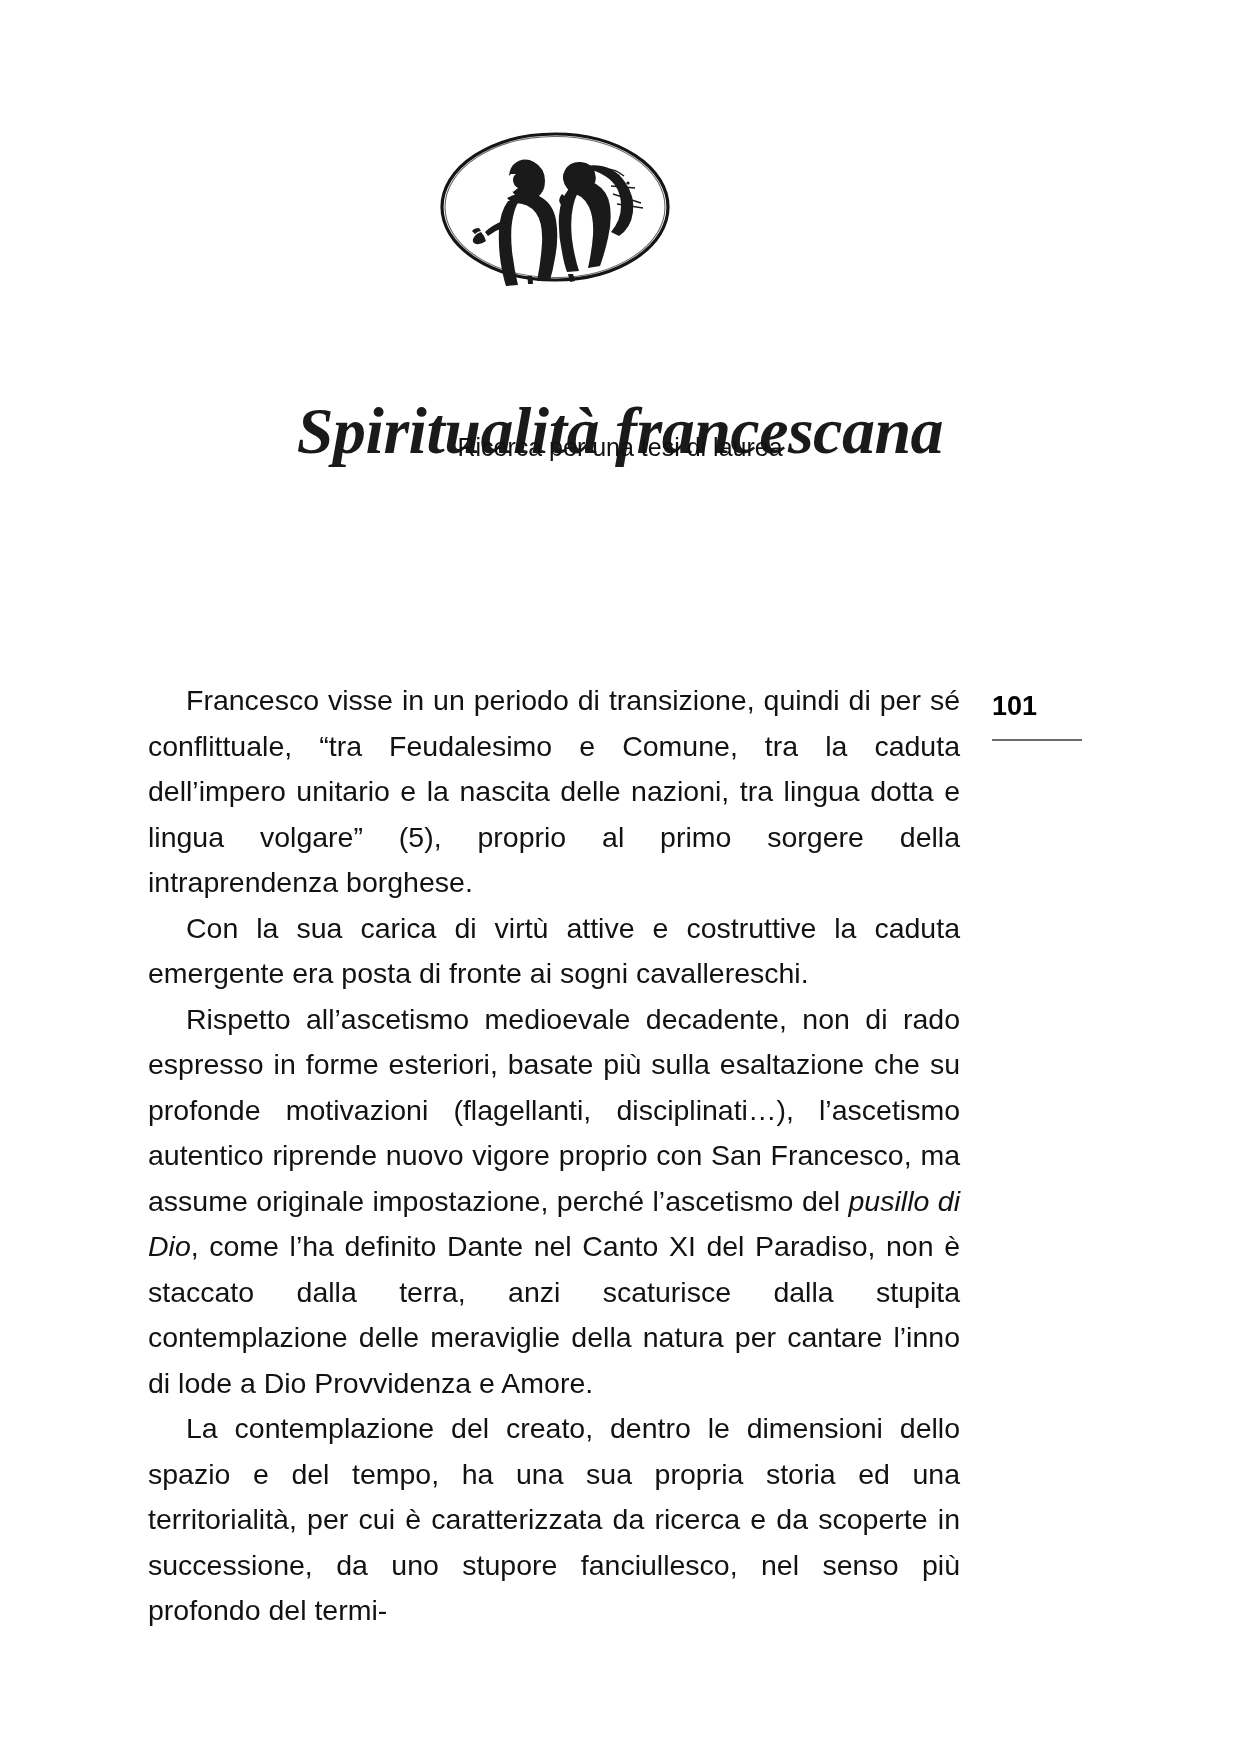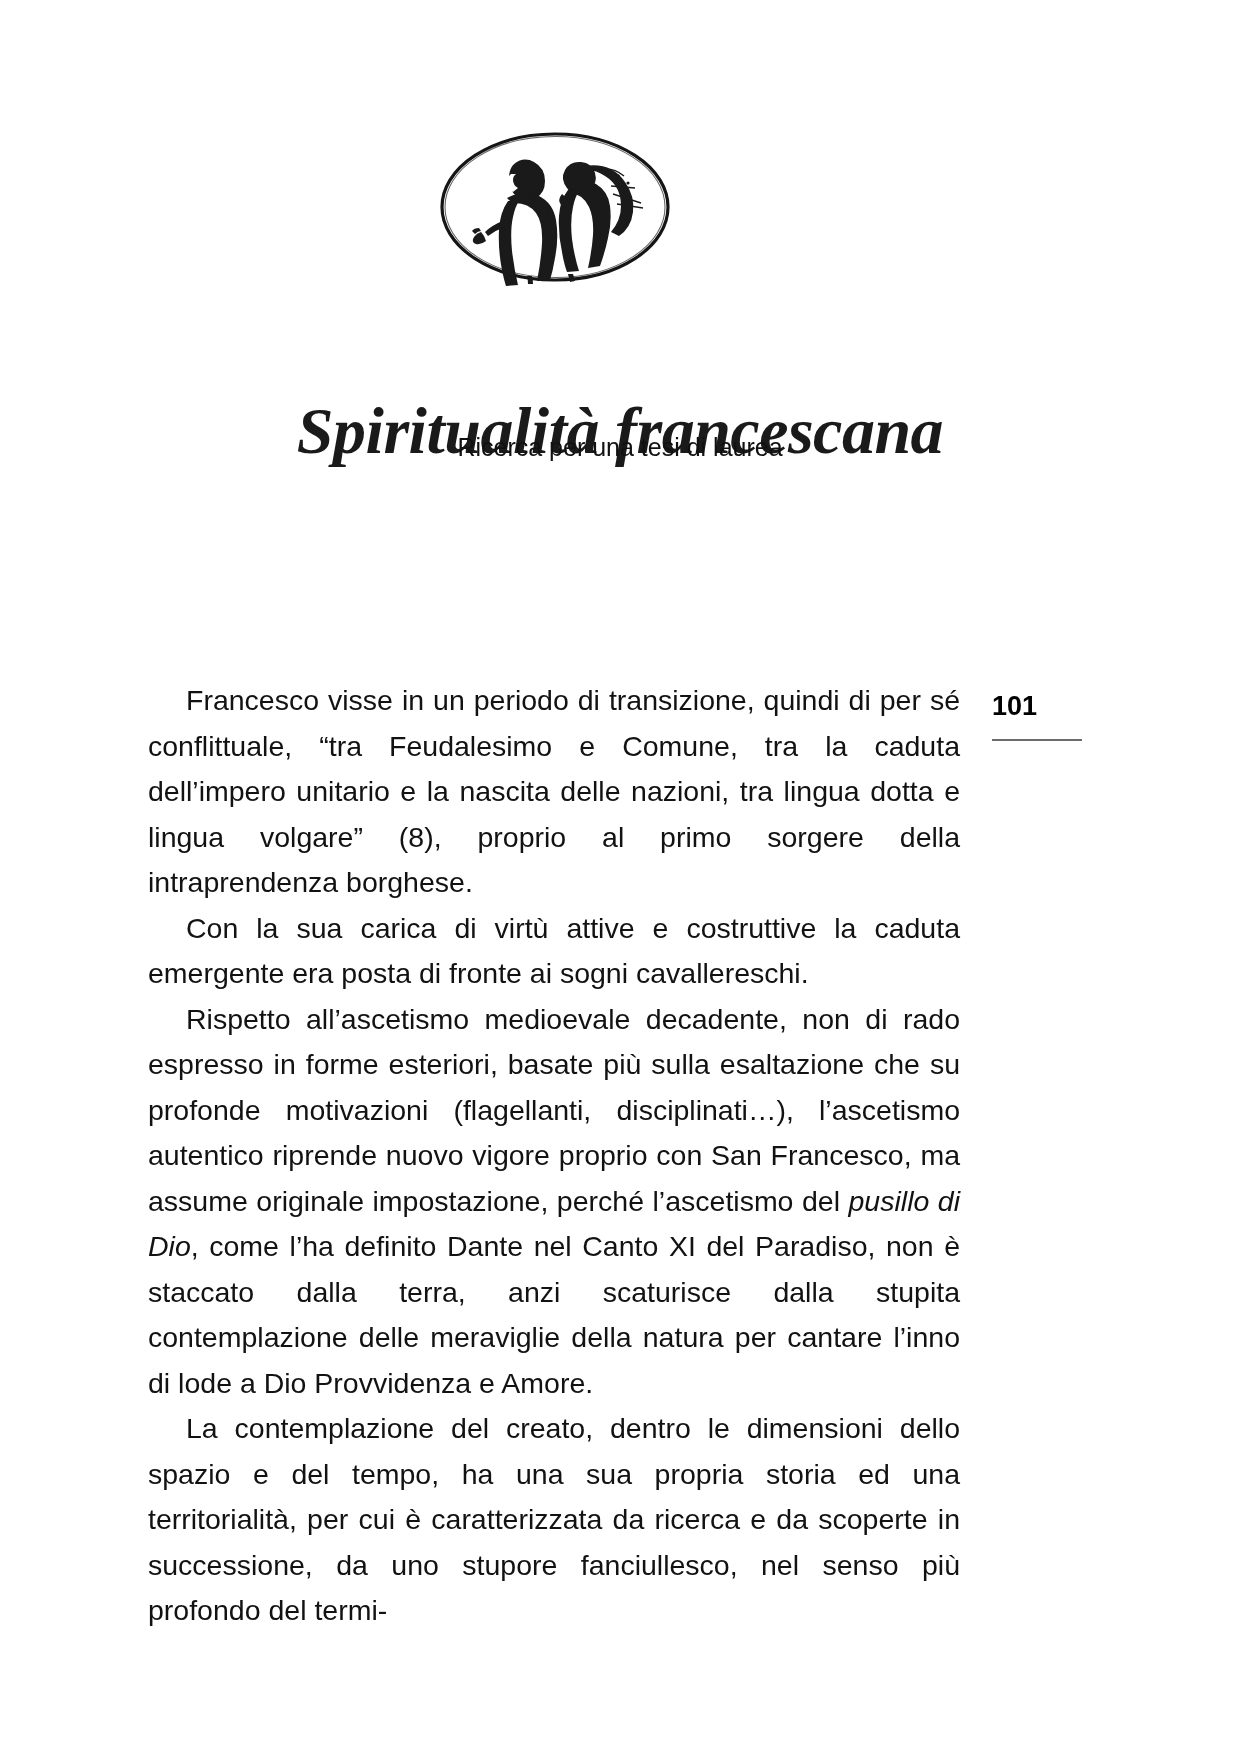--- a/index.html
+++ b/index.html
@@ -154,21 +154,21 @@
     <div>Ricerca per una tesi di laurea</div>
   </div>
 
   <div class="folio">
     <div class="folio-number">101</div>
     <div class="folio-rule"></div>
   </div>
 
   <div class="body-text">
     <p>
-      <span>Francesco visse in un periodo di transizione, quindi di per sé conflittuale, “tra Feudalesimo e Comune, tra la caduta dell’impero unitario e la nascita delle nazioni, tra lingua dotta e lingua volgare” (8), proprio al primo sorgere della intraprendenza borghese.</span>
+      <span>Francesco visse in un periodo di transizione, quindi di per sé conflittuale, “tra Feudalesimo e Comune, tra la caduta dell’impero unitario e la nascita delle nazioni, tra lingua dotta e lingua volgare” (5), proprio al primo sorgere della intraprendenza borghese.</span>
     </p>
     <p>
       <span>Con la sua carica di virtù attive e costruttive la caduta emergente era posta di fronte ai sogni cavallereschi.</span>
     </p>
     <p>
       <span>Rispetto all’ascetismo medioevale decadente, non di rado espresso in forme esteriori, basate più sulla esaltazione che su profonde motivazioni (flagellanti, disciplinati…), l’ascetismo autentico riprende nuovo vigore proprio con San Francesco, ma assume originale impostazione, perché l’ascetismo del </span><i>pusillo di Dio</i><span>, come l’ha definito Dante nel Canto XI del Paradiso, non è staccato dalla terra, anzi scaturisce dalla stupita contemplazione delle meraviglie della natura per cantare l’inno di lode a Dio Provvidenza e Amore.</span>
     </p>
     <p>
       <span>La contemplazione del creato, dentro le dimensioni dello spazio e del tempo, ha una sua propria storia ed una territorialità, per cui è caratterizzata da ricerca e da scoperte in successione, da uno stupore fanciullesco, nel senso più profondo del termi-</span>
     </p>

